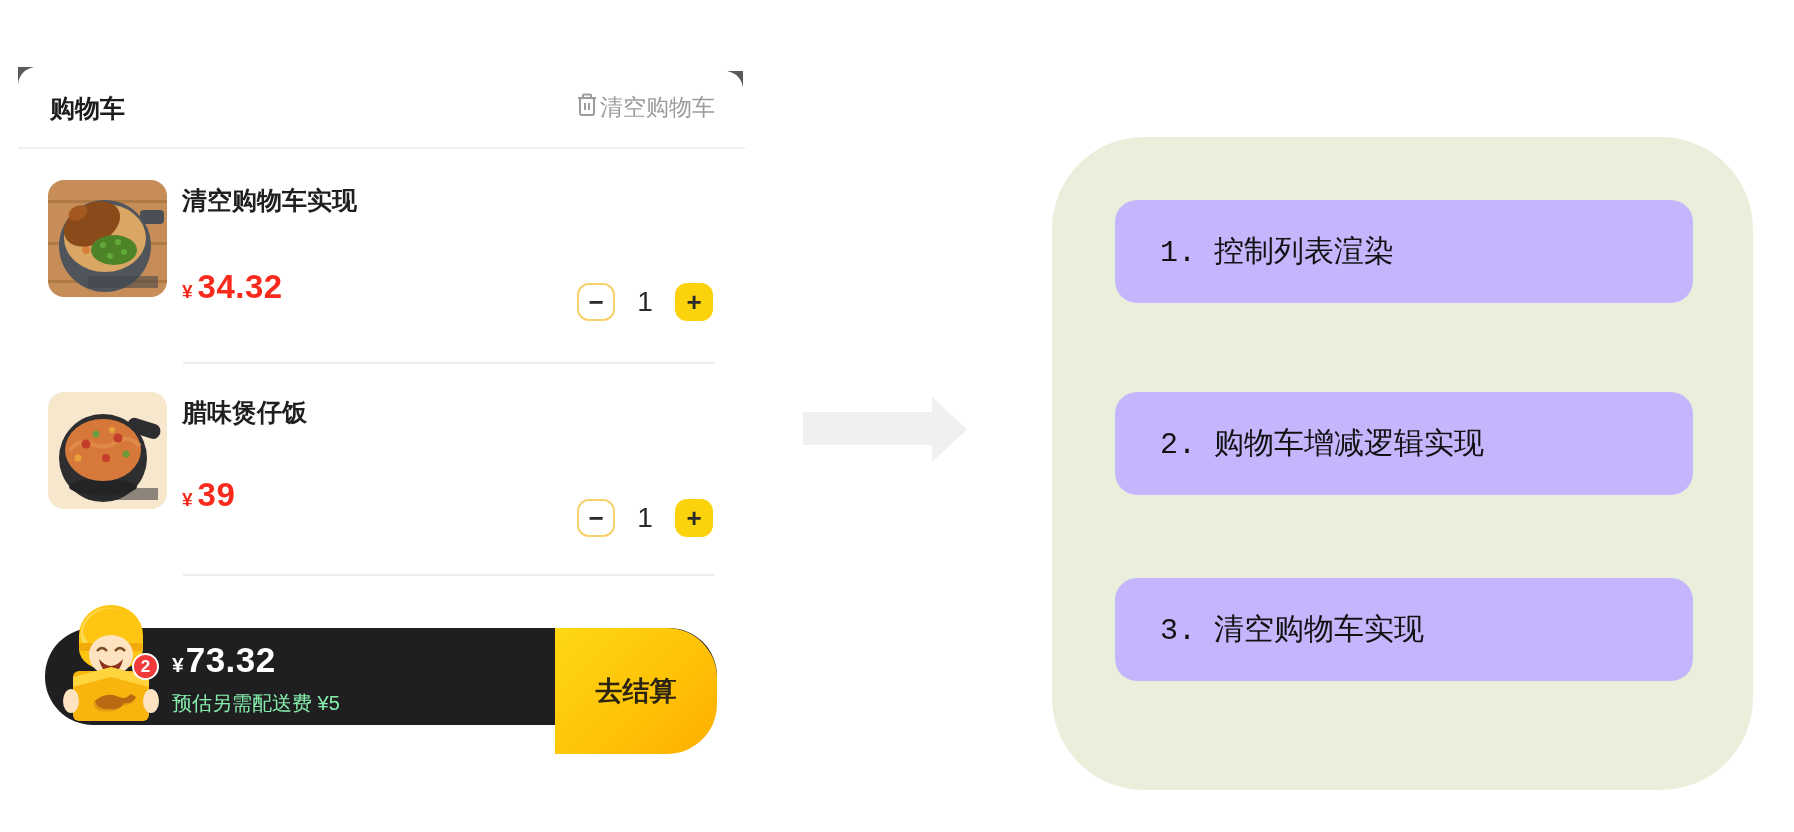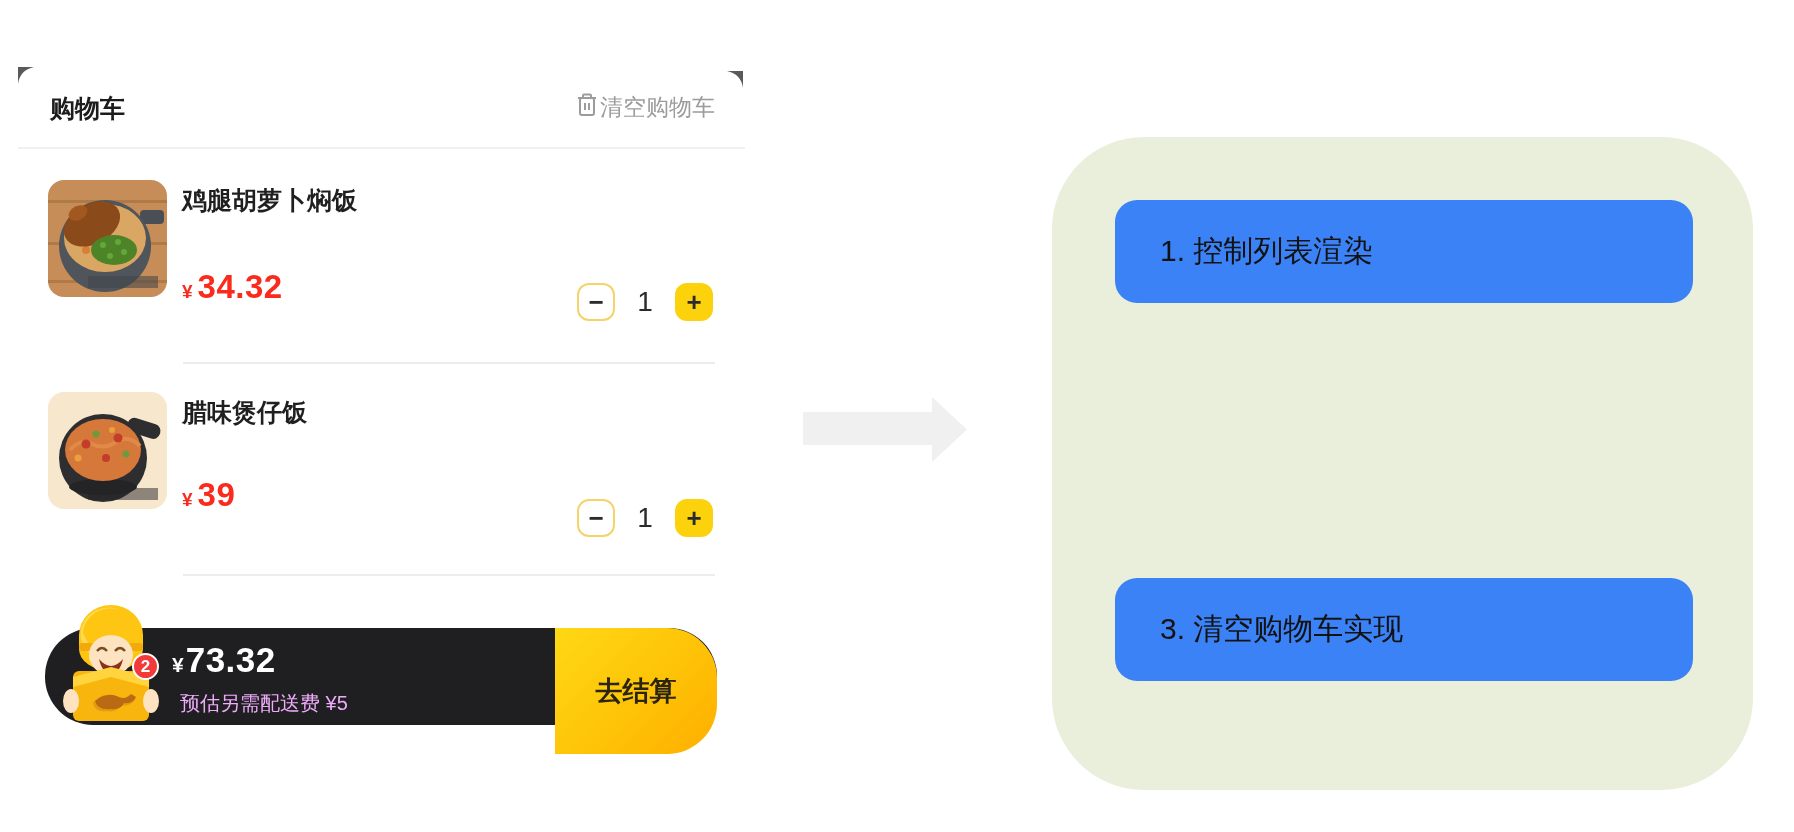--- a/index.html
+++ b/index.html
@@ -46,34 +46,34 @@
   
   .summary-bar { position:absolute; left:27px; top:568px; width:672px; height:97px;
     background:#1f1f21; border-radius:48px; }
   .mascot { position:absolute; left:14px; top:-31px; width:104px; height:128px; }
   .count-badge { position:absolute; left:87px; top:25px; width:27px; height:27px; border-radius:50%;
     background:#f23a3a; border:2px solid #ffffff; color:#fff; font-size:17px; font-weight:bold;
     display:flex; align-items:center; justify-content:center; }
   .total-wrap { position:absolute; left:127px; top:12px; color:#ffffff; display:flex; align-items:baseline; }
   .total-yen { font-size:21px; font-weight:bold; margin-right:2px; }
   .total-num { font-size:35px; font-weight:bold; letter-spacing:0.5px; }
-  .delivery-note { position:absolute; left:127px; top:62px; color:#f0abfc; font-size:20px;margin-left:8px; }
+  .delivery-note { position:absolute; left:127px; top:62px; color:#86efac; font-size:20px; }
   .checkout-btn { position:absolute; left:510px; top:0; width:162px; height:126px;
     border:none; border-radius:0 50px 50px 0; cursor:pointer;
     background:linear-gradient(135deg,#ffd814 0%,#fec307 55%,#ffae00 100%);
     font-size:27px; font-weight:bold; color:#2b2410; font-family:inherit; }
 
   
   .flow-arrow { position:absolute; left:803px; top:397px; }
 
   
   .tasks-panel { position:absolute; left:1052px; top:137px; width:701px; height:653px;
     background:#e9efda; border-radius:92px; }
-  .task-card { position:absolute; left:63px; width:578px; height:103px; background:#3b82f6;
-    border-radius:22px; display:flex; align-items:center; padding-left:45px; }
+  .task-card { position:absolute; left:63px; width:578px; height:103px; background:#c4b5fd;
+    border-radius:22px; display:flex; align-items:center; padding-left:45px;font-family:Liberation Mono, monospace; }
   .task-1 { top:63px; } .task-2 { top:255px; } .task-3 { top:441px; }
   .task-label { font-size:30px; color:#121212; }
 </style>
 </head>
 <body>
 
 <div class="cart-panel">
 
   <span class="crop-corner tl">
     <svg width="16" height="17" viewBox="0 0 16 17">
@@ -118,21 +118,21 @@
         <ellipse cx="44" cy="44" rx="30" ry="20" fill="#8a4a1a" transform="rotate(-28 44 44)"></ellipse>
         <ellipse cx="30" cy="33" rx="10" ry="7" fill="#a2581f" transform="rotate(-28 30 33)"></ellipse>
         <ellipse cx="66" cy="70" rx="23" ry="15" fill="#4c8427"></ellipse>
         <circle cx="55" cy="65" r="3" fill="#63a93a"></circle>
           <circle cx="70" cy="62" r="3" fill="#63a93a"></circle>
           <circle cx="76" cy="72" r="3" fill="#63a93a"></circle>
           <circle cx="62" cy="76" r="3" fill="#63a93a"></circle>
         <rect x="40" y="96" width="70" height="12" fill="#3f434a" opacity="0.55"></rect>
       </svg>
     </div>
-    <div class="item-name">鸡腿胡萝卜焖饭</div>
+    <div class="item-name">清空购物车实现</div>
     <div class="item-price">
       <span class="price-yen">¥</span><span class="price-num">34.32</span>
     </div>
     <div class="stepper">
       <button class="step-btn btn-minus">−</button>
       <span class="qty">1</span>
       <button class="step-btn btn-plus">+</button>
     </div>
   </div>
 
@@ -208,16 +208,19 @@
 <div class="flow-arrow">
   <svg width="164" height="65" viewBox="0 0 164 65">
     <polygon points="0,15 129,15 129,0 164,32.5 129,65 129,48 0,48" fill="#f0f0f0"></polygon>
   </svg>
 </div>
 
 <div class="tasks-panel">
   <div class="task-card task-1">
     <span class="task-label">1. 控制列表渲染</span>
   </div>
+  <div class="task-card task-2">
+    <span class="task-label">2. 购物车增减逻辑实现</span>
+  </div>
   <div class="task-card task-3">
     <span class="task-label">3. 清空购物车实现</span>
   </div>
 </div>
 
 </body></html>

